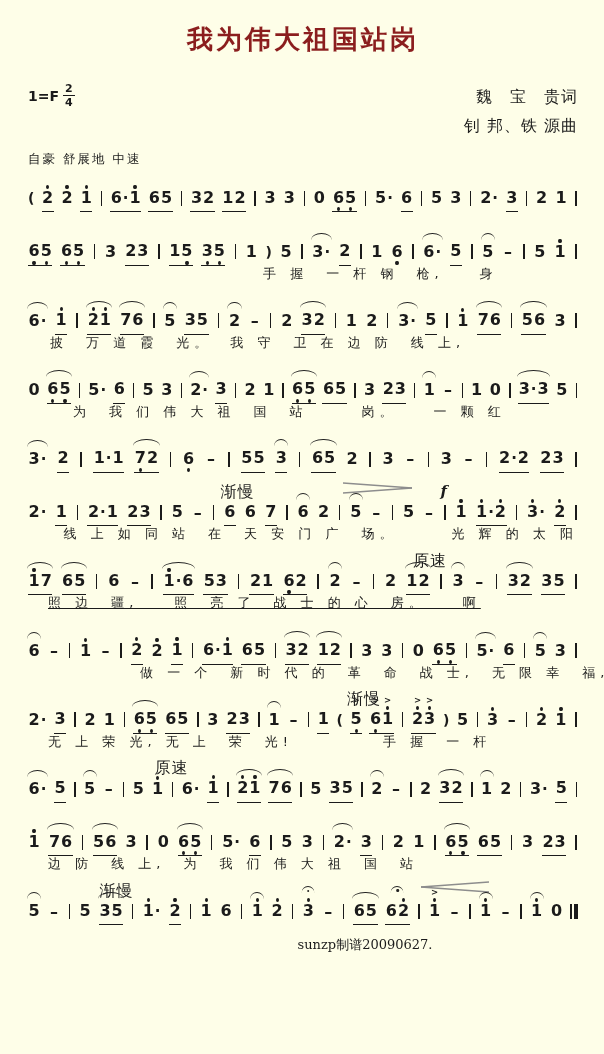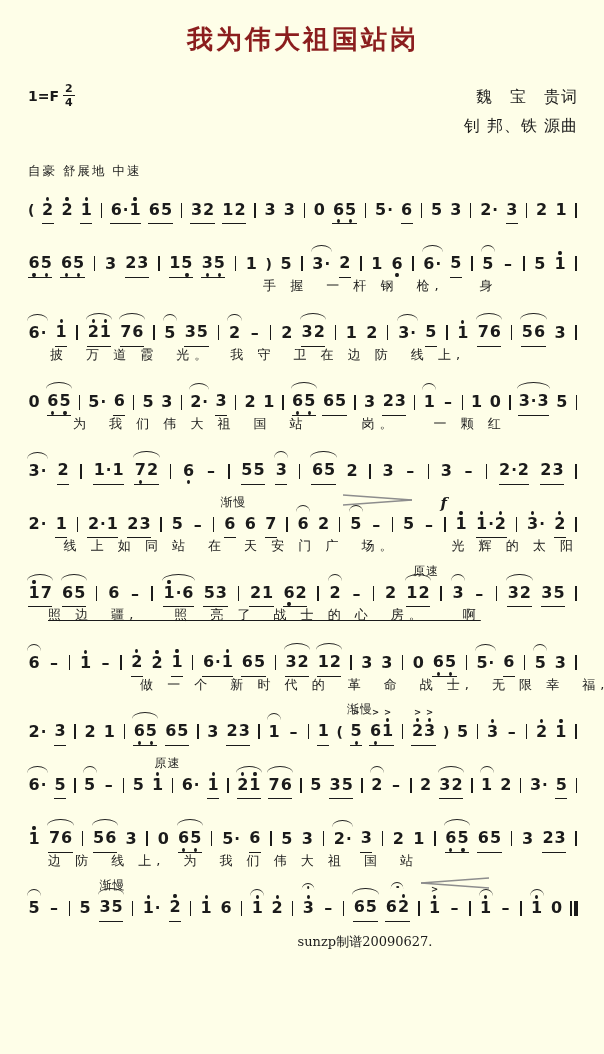--- a/index.html
+++ b/index.html
@@ -20,21 +20,21 @@
     font-size:26px;font-weight:700;letter-spacing:3px;
     color:var(--title);
     margin-top:12px;
   }
   .meta{display:flex;justify-content:space-between;align-items:flex-start;margin-top:26px;}
   .keysig{display:inline-flex;align-items:center;font-weight:700;font-size:14px;gap:4px;}
   .frac{display:inline-flex;flex-direction:column;align-items:center;line-height:1;font-size:11px;}
   .frac .up{border-bottom:1.4px solid var(--ink);padding:0 2px 1px;}
   .frac .dn{padding-top:1px;}
   .credits{text-align:right;font-size:16px;line-height:1.8;letter-spacing:1px;}
-  .tempo{font-size:12.5px;margin-top:22px;letter-spacing:2px;}
+  .tempo{font-size:12.5px;margin-top:10px;letter-spacing:2px;}
 
   #score{margin-top:2px;}
   .system{position:relative;padding-top:15px;margin-bottom:11px;}
   .notation{
     display:flex;align-items:center;justify-content:space-between;
     width:100%;
   }
   
   .ng{position:relative;display:inline-flex;}
   .cells{display:inline-flex;align-items:flex-end;}
@@ -68,21 +68,21 @@
   .fbar{display:inline-flex;gap:2px;align-self:center;}
   .fbar .thin{width:1.4px;height:15px;background:var(--ink);display:inline-block;}
   .fbar .thick{width:4px;height:15px;background:var(--ink);display:inline-block;}
   .paren{font-size:14px;font-weight:700;align-self:center;}
   .dash{font-size:16px;font-weight:700;align-self:center;line-height:1;padding:0 2px;}
 
   .lyrics{
     font-size:13px;letter-spacing:5px;margin-top:0;white-space:pre;
     line-height:1.2;
   }
-  .marker{position:absolute;top:-2px;font-size:12px;letter-spacing:1px;}
+  .marker{position:absolute;top:-2px;font-size:16px;letter-spacing:1px;}
   .marker.f{
     font-family:"DejaVu Serif",serif;font-style:italic;font-weight:700;font-size:15px;
   }
   .marker svg{display:block;}
 
   .footer{
     margin-top:10px;text-align:center;font-size:13px;
     transform:translateX(62px);
     font-family:"DejaVu Serif",serif;
   }
@@ -1984,20 +1984,21 @@
             <span class="cells">
               <span class="cell">
                 <span class="da on"></span>
                 <span class="d">1</span>
                 <span class="db"></span>
               </span>
             </span>
           </span>
           <span class="bar"></span>
         </div>
+        <div class="lyrics" style="padding-left: 20px;">无 上 荣 光, 无 上　荣　光!　　　　　手 握　一 杆</div>
       </div>
       <div class="system">
         <div class="marker text" style="left: 23%;">原速</div>
         <div class="notation">
           <span class="ng">
             <span class="cells">
               <span class="cell">
                 <span class="da"></span>
                 <span class="d">6</span>
                 <span class="db"></span>

